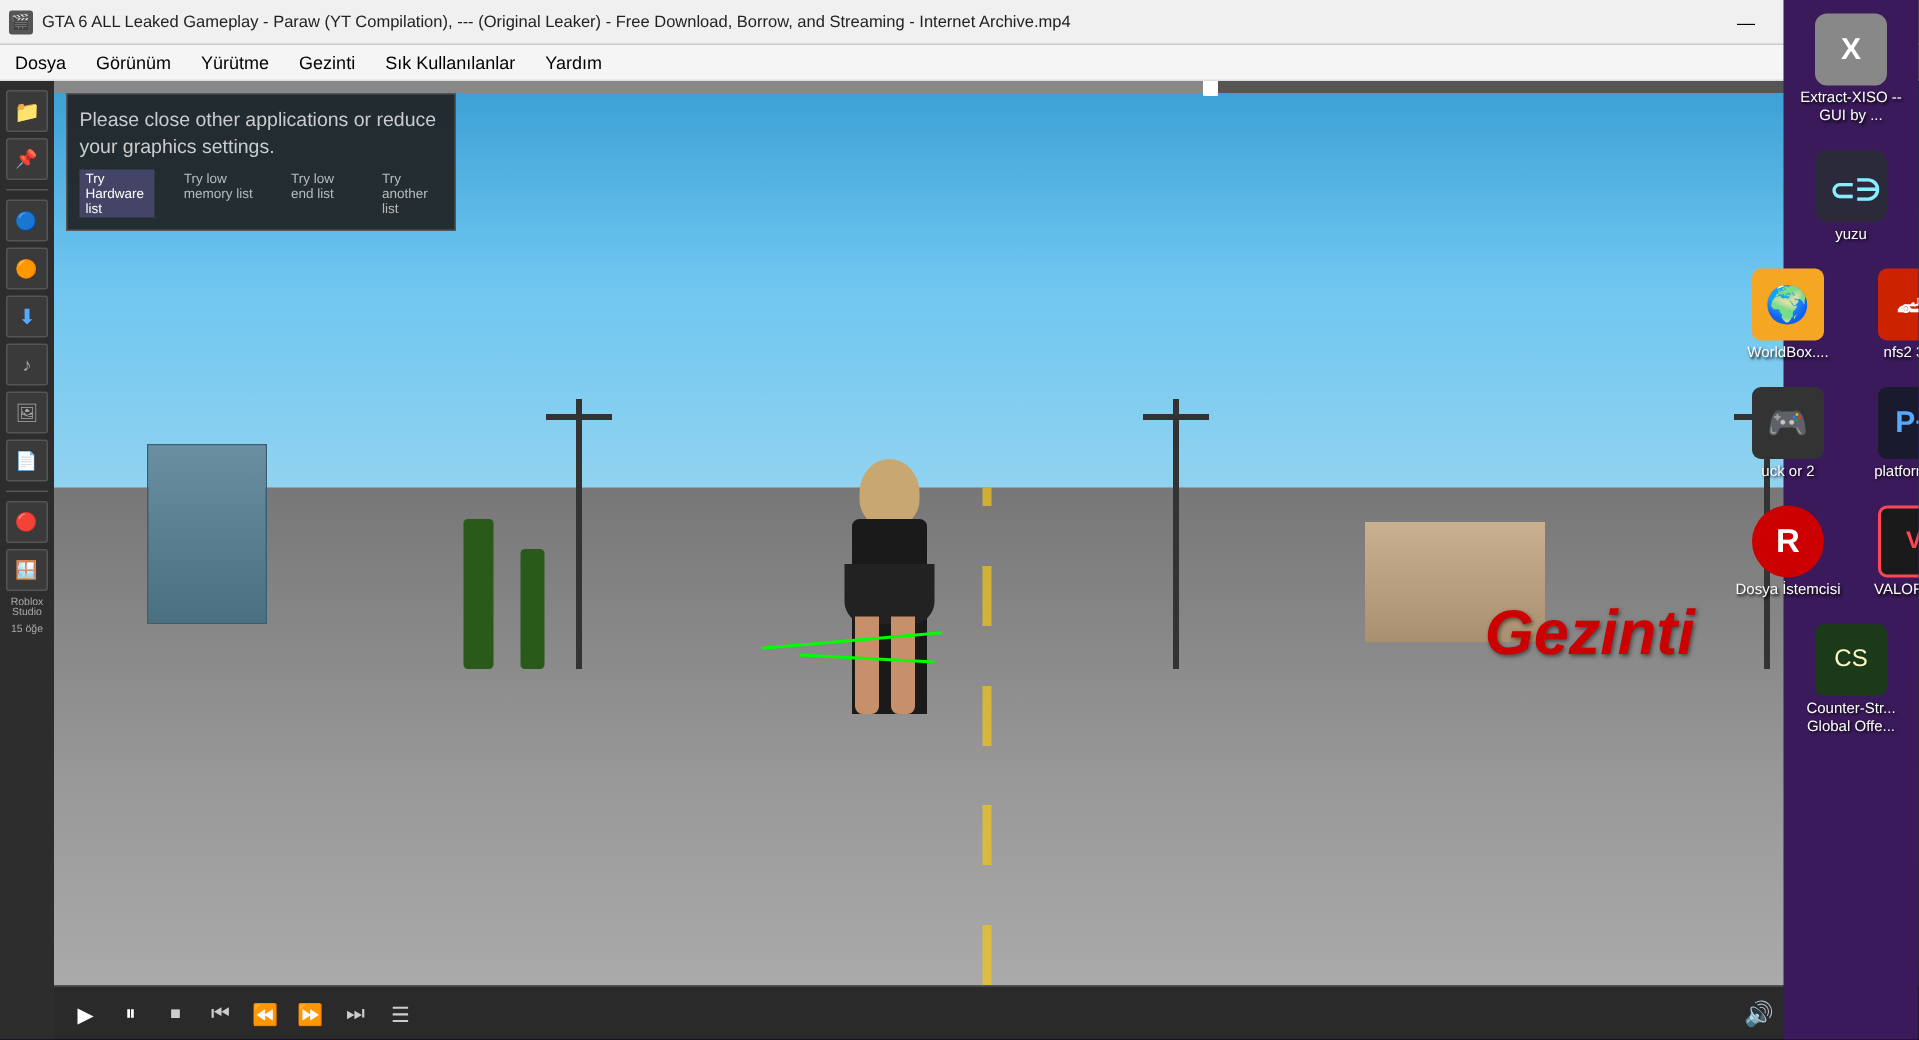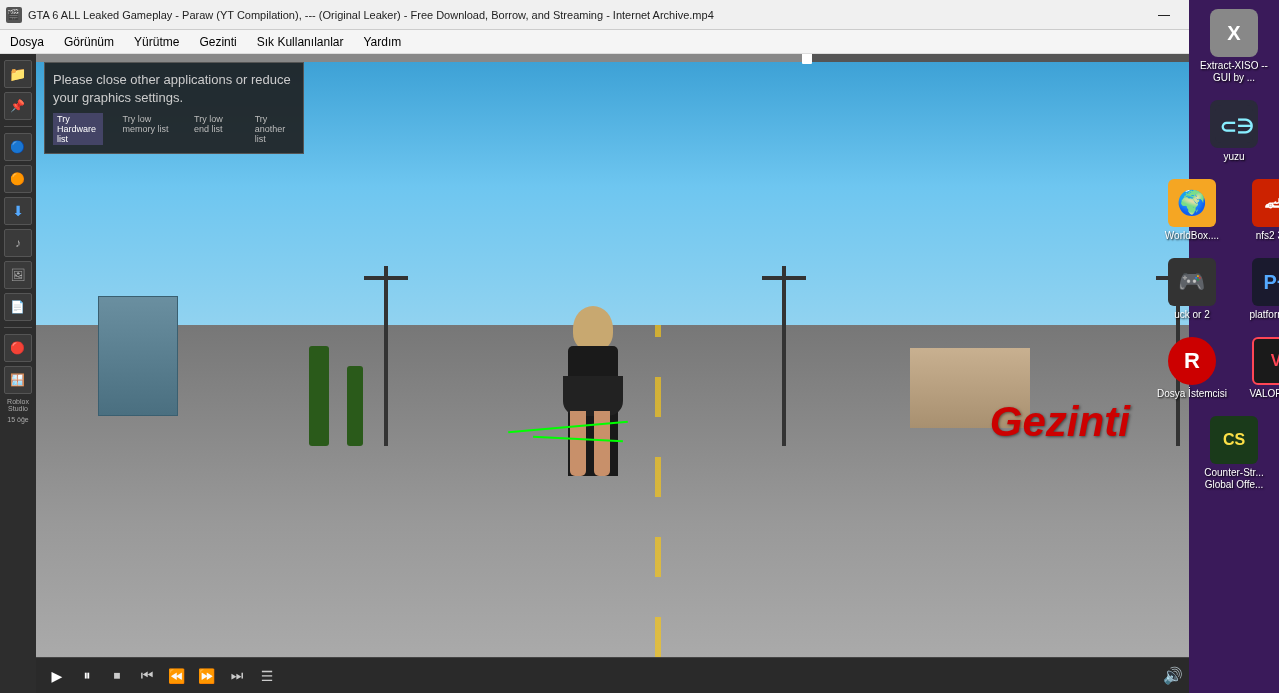--- a/index.html
+++ b/index.html
@@ -604,16 +604,16 @@
       <div class="icon-img riot-icon" style="background:#cc0000; border-radius:50%; color:white; font-weight:bold; font-size:22px;">R</div>
       <span class="icon-label">Dosya İstemcisi</span>
     </div>
     <div class="desktop-icon">
       <div class="icon-img valorant-icon" style="background:#1a1a1a; border-radius:6px; color:#ff4655; font-weight:bold; font-size:16px; border: 2px solid #ff4655;">V</div>
       <span class="icon-label">VALORANT</span>
     </div>
   </div>
 
   <div class="desktop-icon">
-    <div class="icon-img cs-icon" style="background:#1a3a1a; border-radius:6px; font-size:16px; font-weight:bold; color:#fde047;">CS</div>
+    <div class="icon-img cs-icon" style="background:#1a3a1a; border-radius:6px; font-size:16px; font-weight:normal; color:#fef9c3;">CS</div>
     <span class="icon-label">Counter-Str... Global Offe...</span>
   </div>
 </div>
 
 </body></html>

